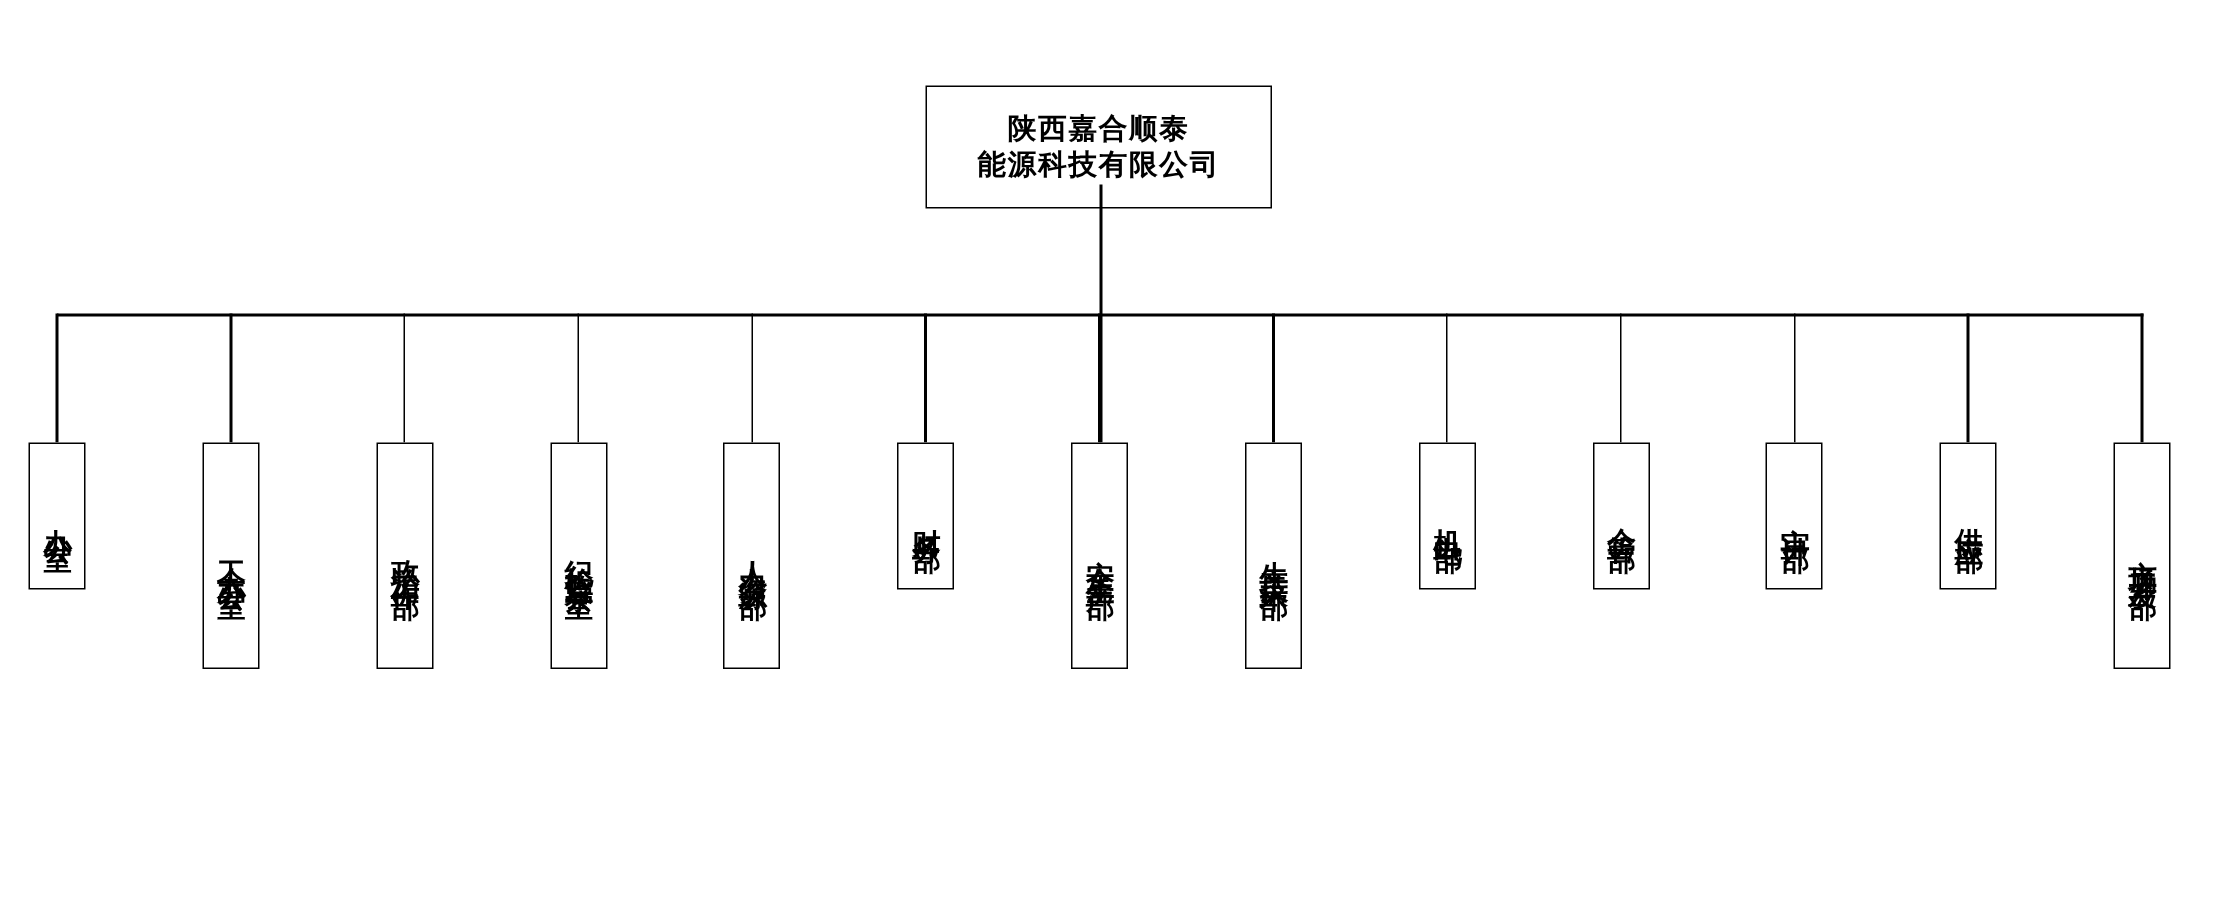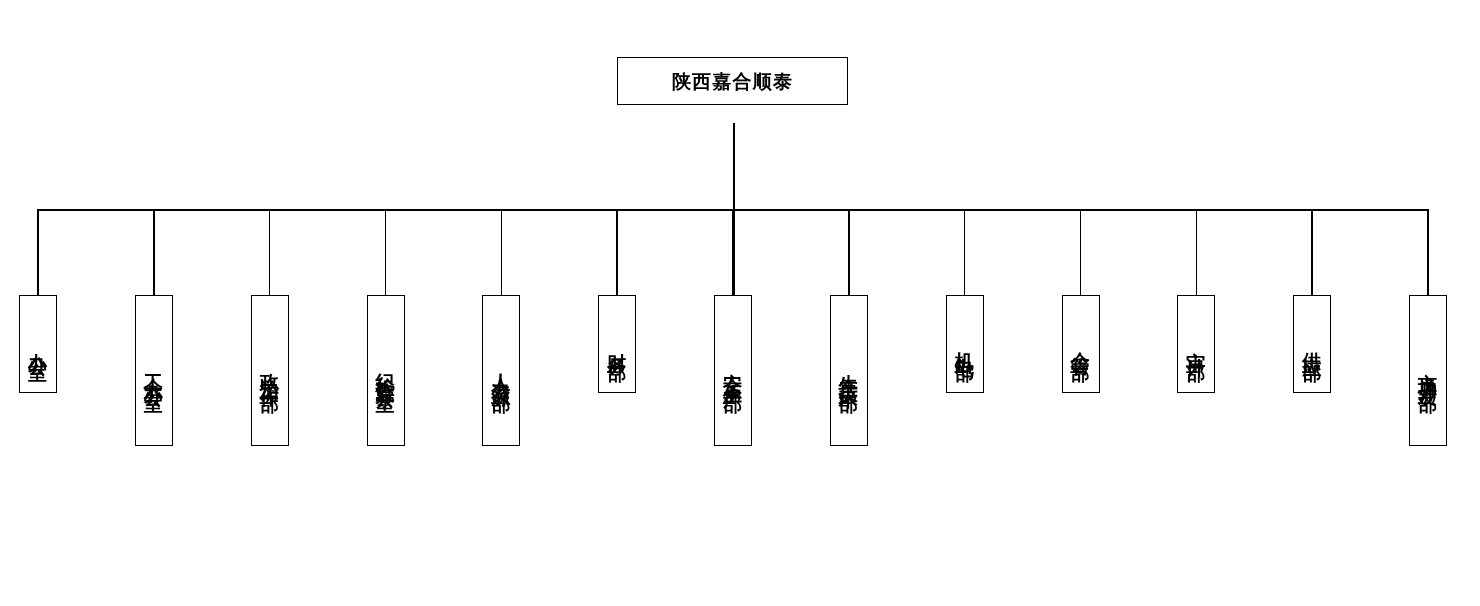--- a/index.html
+++ b/index.html
@@ -68,22 +68,23 @@
     letter-spacing: 5px;
     line-height: 1;
     white-space: nowrap;
   }
 </style>
 </head>
 <body>
 
 <div id="chart-root">
 
-  <div class="root-box" style="left:617px; top:57px; width:231px; height:48px;">
+  <div class="root-box" style="left:617px; top:57px; width:231px; height:82px;">
     <div class="root-line">陕西嘉合顺泰</div>
+    <div class="root-line">能源科技有限公司</div>
   </div>
 
   <div class="v-line" style="left:733px; top:123px; height:172px;"></div>
 
   <div class="h-line" style="left:38px; top:209px; width:1391px;"></div>
 
   <div id="dept-layer">
       <div class="v-line" style="left: 37.25px; top: 209px; height: 86px;"></div>
       <div class="dept-box" style="left: 19px; top: 295px; width: 38px; height: 98px;">
         <div class="dept-label">办公室</div>

